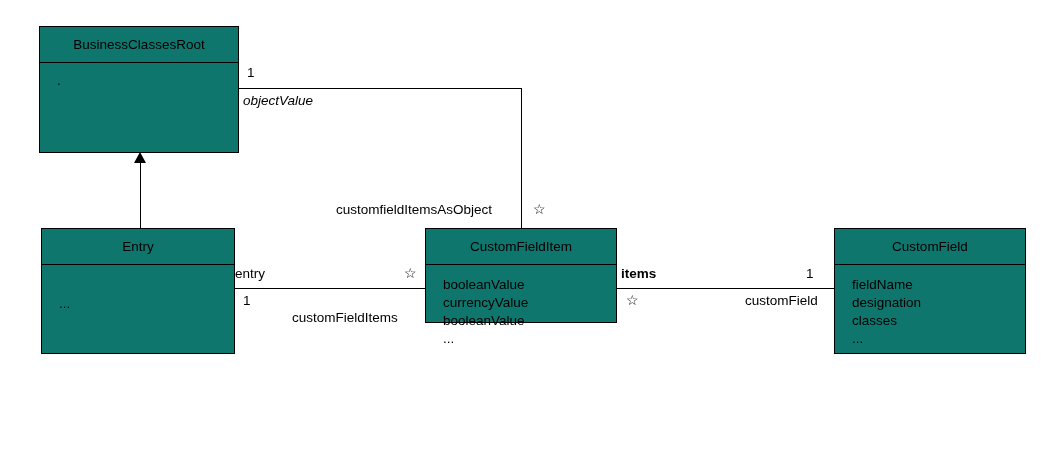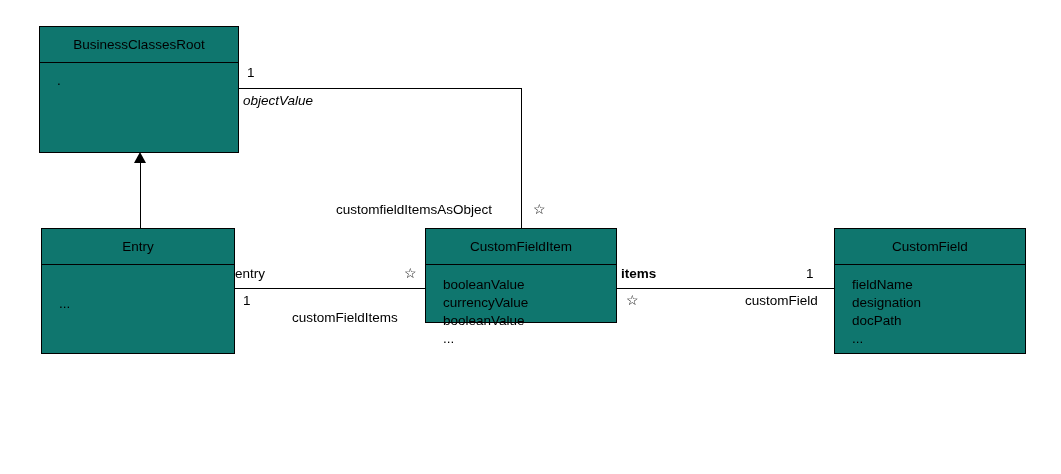--- a/index.html
+++ b/index.html
@@ -126,21 +126,21 @@
       <div class="uml-attr">booleanValue</div>
       <div class="uml-attr ellipsis">...</div>
     </div>
   </div>
 
   <div class="uml-class" style="left:834px; top:228px; width:192px; height:126px;">
     <div class="uml-class-name">CustomField</div>
     <div class="uml-class-attrs">
       <div class="uml-attr">fieldName</div>
       <div class="uml-attr">designation</div>
-      <div class="uml-attr">docPath</div>
+      <div class="uml-attr">classes</div>
       <div class="uml-attr ellipsis">...</div>
     </div>
   </div>
 
   <div class="edge-label" style="left:247px; top:65px;">1</div>
   <div class="edge-label" style="left:243px; top:93px;font-style:italic;">objectValue</div>
   <div class="edge-label" style="left:336px; top:202px;">customfieldItemsAsObject</div>
   <div class="edge-label star" style="left:533px; top:202px;">☆</div>
 
   <div class="edge-label" style="left:235px; top:266px;">entry</div>

